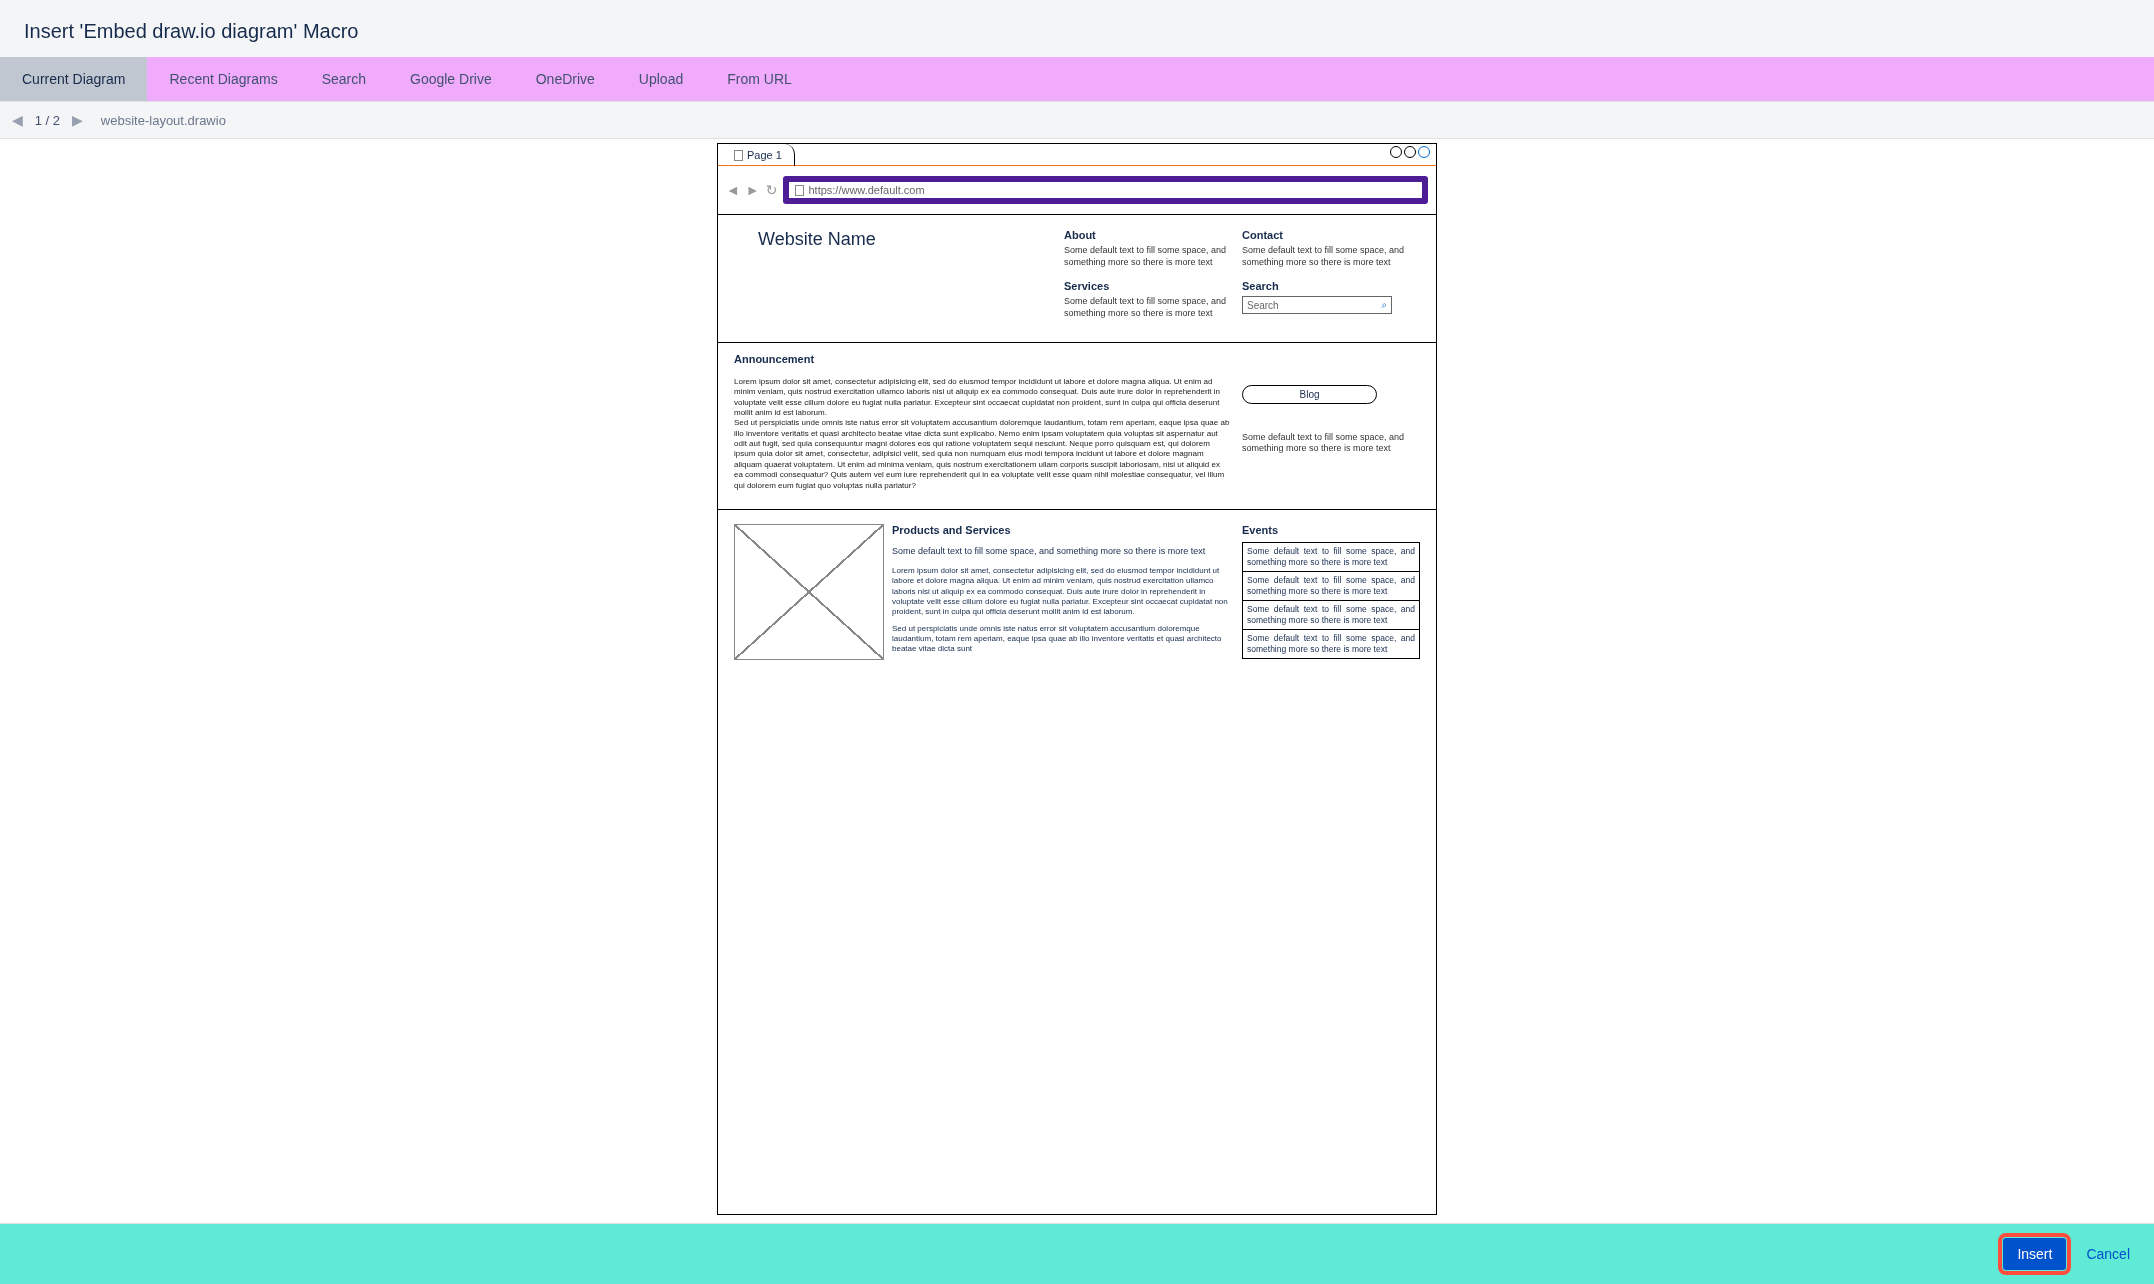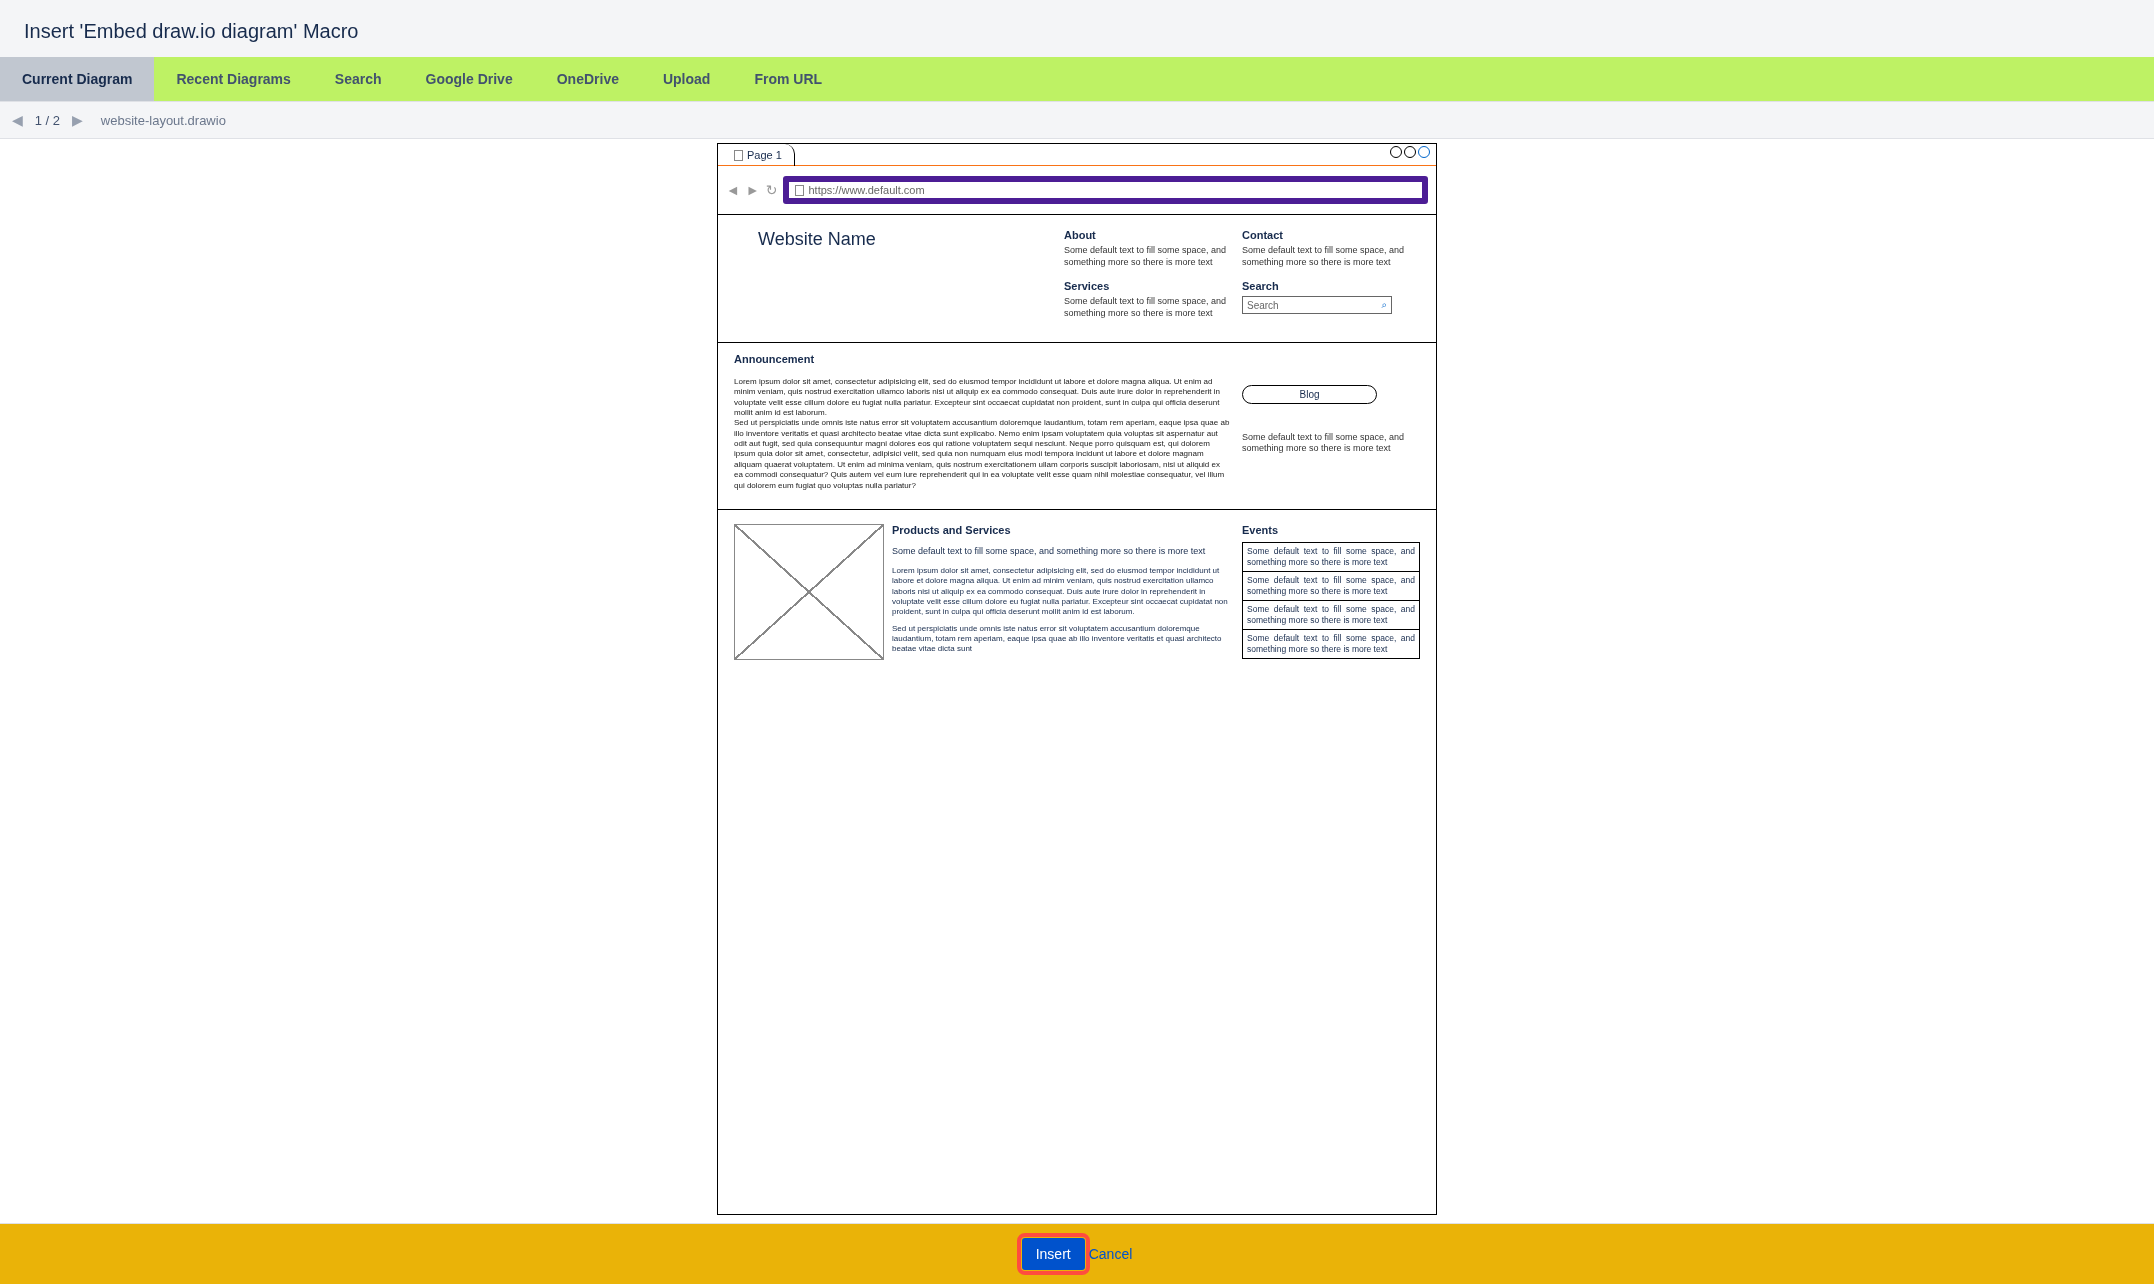--- a/index.html
+++ b/index.html
@@ -18,23 +18,22 @@
     .dialog-header {
       padding: 20px 24px 14px;
     }
     .dialog-title {
       font-size: 20px;
       font-weight: 500;
       color: #172b4d;
     }
     .tabs {
       display: flex;
-      background: #bef264;
+      background: #f0abfc;
       border-bottom: 1px solid #dfe1e6;
-      font-weight: bold;
     }
     .tab {
       padding: 14px 22px;
       font-size: 14px;
       color: #42526e;
       cursor: pointer;
     }
     .tab.active {
       background: #c1c7d0;
       color: #172b4d;
@@ -227,26 +226,26 @@
     .event-item {
       border-bottom: 1px solid #000;
       padding: 3px 4px;
       font-size: 8.5px;
       line-height: 1.3;
       text-align: justify;
     }
     .event-item:last-child { border-bottom: none; }
     .dialog-footer {
       display: flex;
-      justify-content: center;
-      align-items: center;
-      gap: 4px;
+      justify-content: flex-end;
+      align-items: center;
+      gap: 20px;
       padding: 14px 24px;
       border-top: 1px solid #dfe1e6;
-      background: #eab308;
+      background: #5eead4;
     }
     .insert-btn {
       background: #0052cc;
       color: #fff;
       border: none;
       padding: 8px 14px;
       border-radius: 3px;
       font-size: 14px;
       cursor: pointer;
       outline: 4px solid #ff4c3f;

